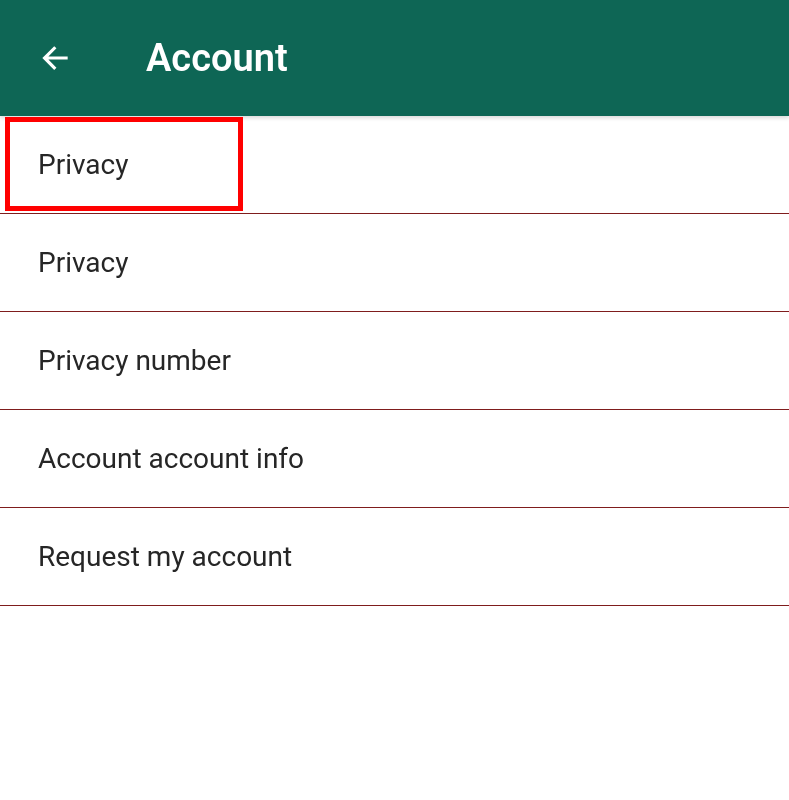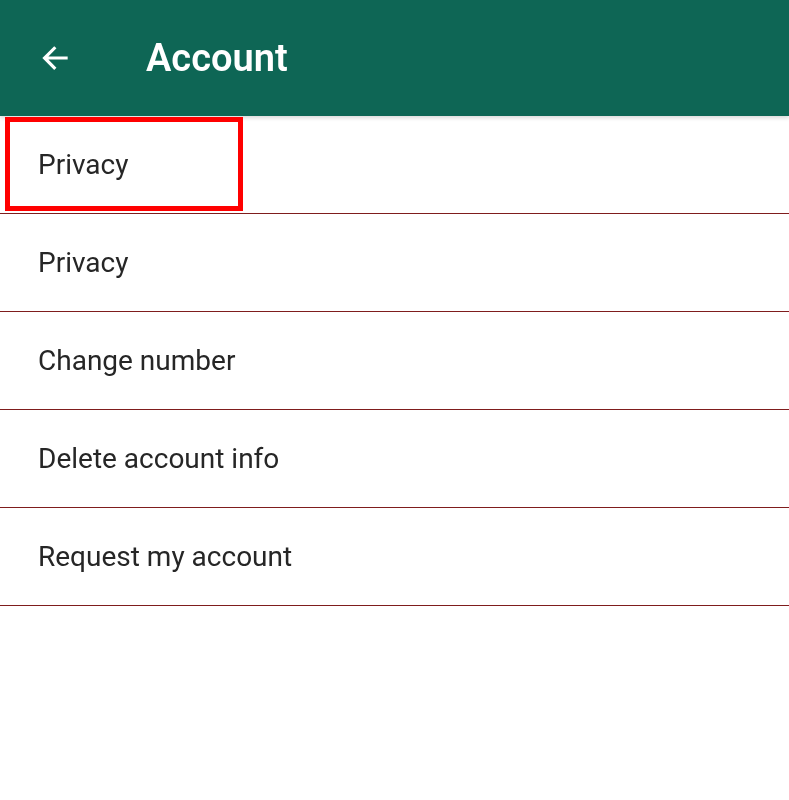--- a/index.html
+++ b/index.html
@@ -82,23 +82,23 @@
 </div>
 
 <div class="list">
   <div class="list-item">
     <span class="list-item-label">Privacy</span>
   </div>
   <div class="list-item">
     <span class="list-item-label">Privacy</span>
   </div>
   <div class="list-item">
-    <span class="list-item-label">Change number</span>
+    <span class="list-item-label">Privacy number</span>
   </div>
   <div class="list-item">
-    <span class="list-item-label">Delete account info</span>
+    <span class="list-item-label">Account account info</span>
   </div>
   <div class="list-item">
     <span class="list-item-label">Request my account</span>
   </div>
 </div>
 
 <div class="highlight-box"></div>
 
 </body></html>

